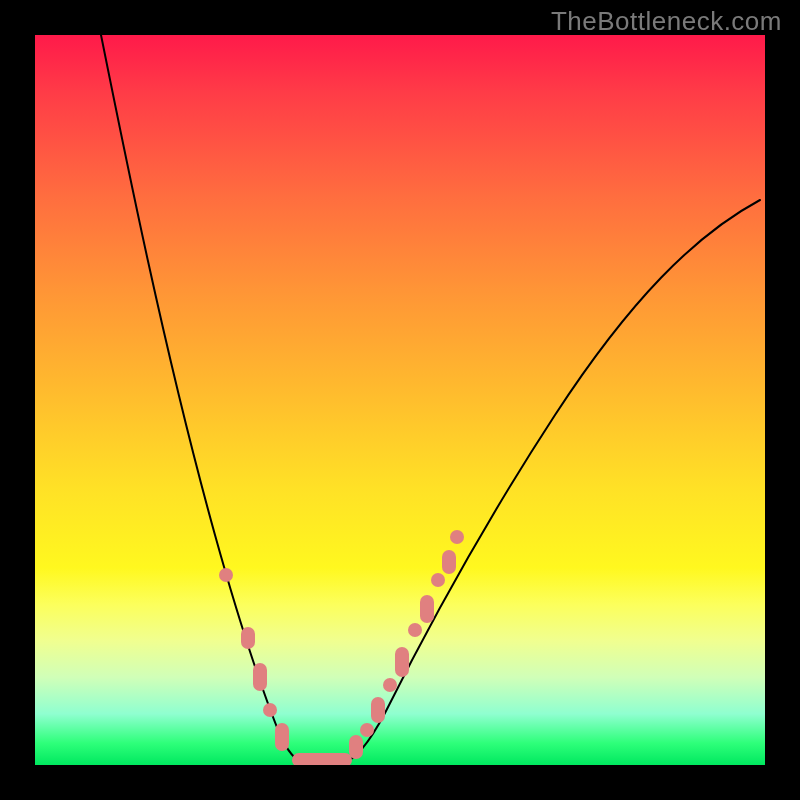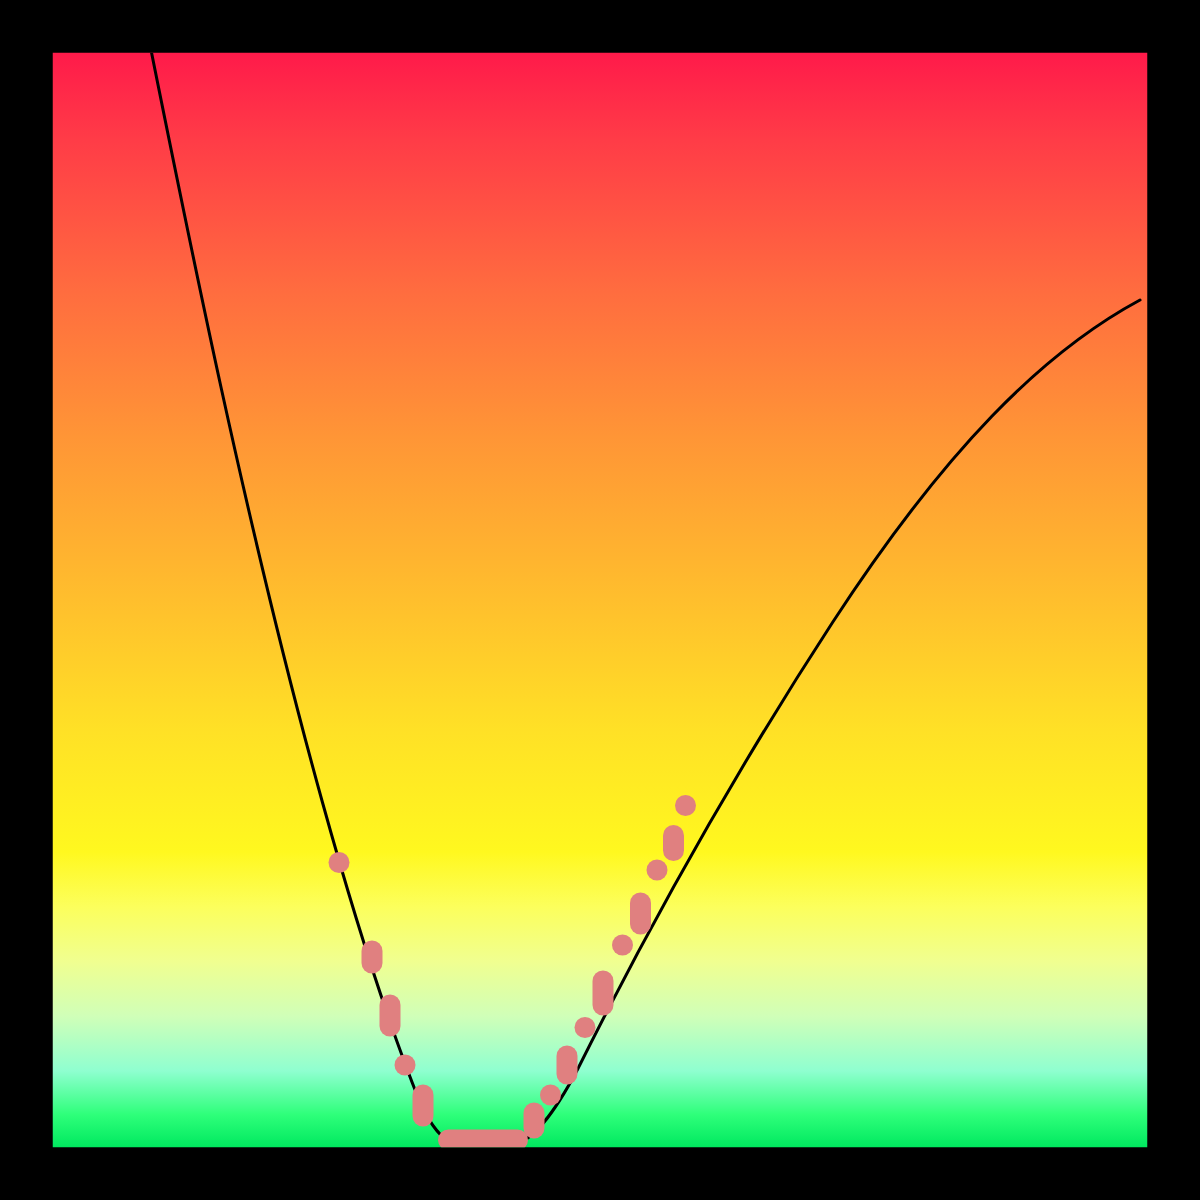--- a/index.html
+++ b/index.html
@@ -75,20 +75,21 @@
     stroke: none;
   }
   .marker-cap {
     fill: #e08080;
     stroke: none;
   }
 </style>
 </head>
 <body>
 <div class="outer">
+  <div class="watermark">TheBottleneck.com</div>
   <div class="plot-area">
     <div class="gradient-bg"></div>
 
     <svg viewBox="0 0 730 730">
 
       <path class="curve" d="M 62 -20
            C 90 120, 130 320, 180 500
            C 205 590, 225 650, 245 700
            C 252 715, 260 725, 268 728
            L 275 728

